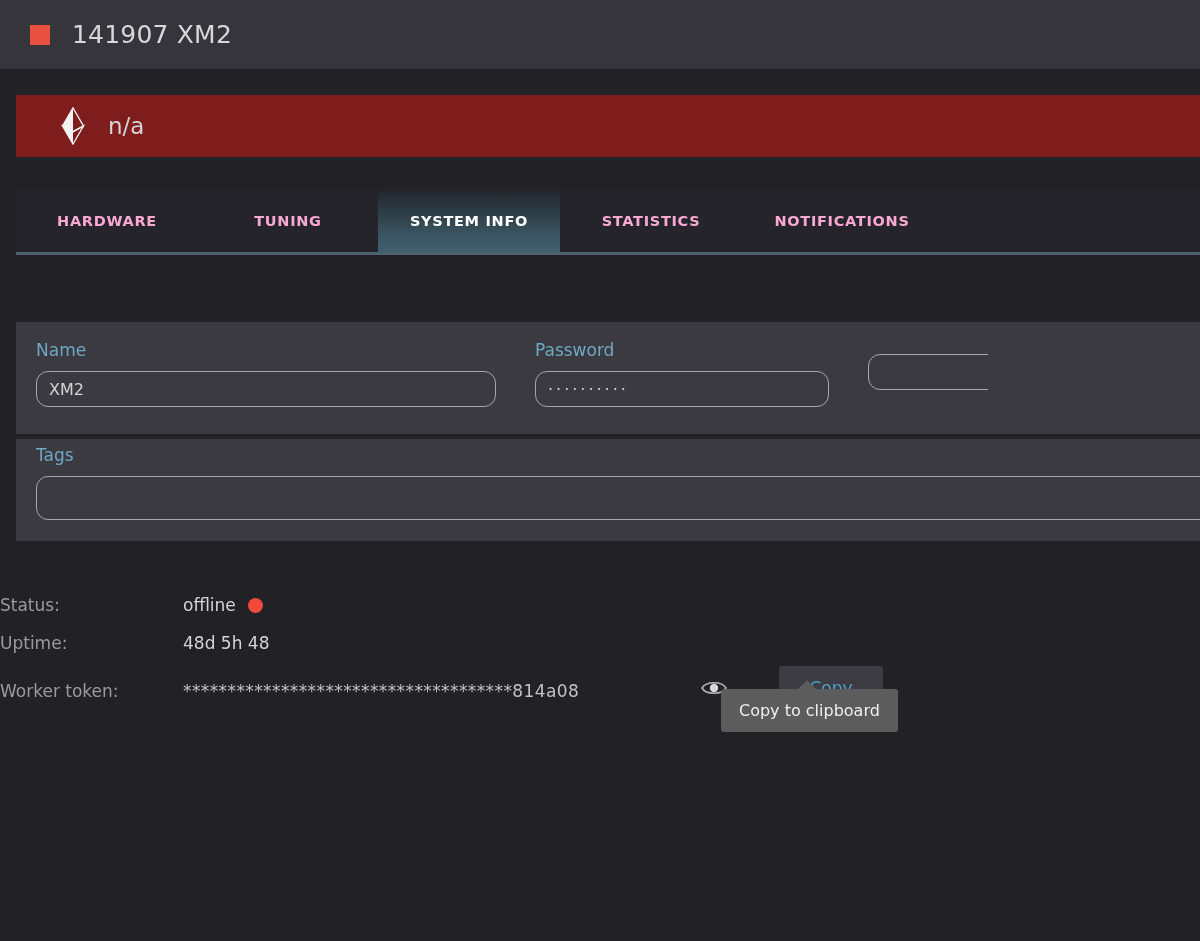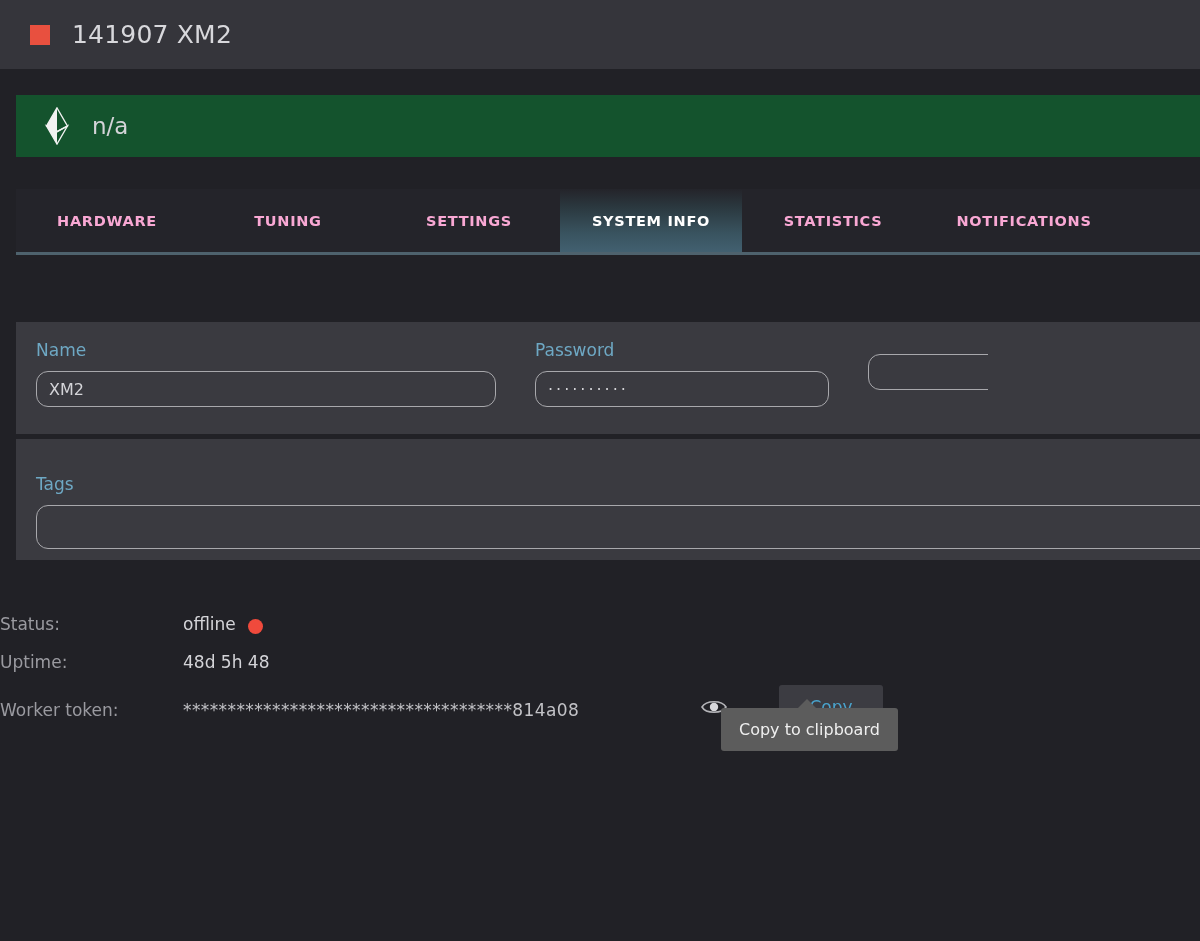--- a/index.html
+++ b/index.html
@@ -38,24 +38,24 @@
     font-weight: 400;
     letter-spacing: 0.2px;
   }
 
   
   .coinbar-wrap {
     padding: 26px 0 0 16px;
   }
   .coinbar {
     height: 62px;
-    background: #14532d;
-    display: flex;
-    align-items: center;
-    padding-left: 28px;
+    background: #7f1d1d;
+    display: flex;
+    align-items: center;
+    padding-left: 44px;
     gap: 22px;
   }
   .eth-icon { width: 26px; height: 38px; flex: 0 0 auto; display:block; }
   .coin-label {
     font-size: 23px;
     color: #d4d4d8;
   }
 
   
   .tabsbar {
@@ -109,22 +109,22 @@
     display: flex;
     align-items: flex-start;
     padding-top: 20px;
   }
   .panel-gap {
     margin-left: 16px;
     height: 5px;
     background: #212126;
   }
   .panel-row2 {
-    height: 121px;
-    padding-top: 37px;
+    height: 102px;
+    padding-top: 8px;
   }
 
   .field {
     display: flex;
     flex-direction: column;
   }
   .field-label {
     font-size: 17px;
     color: #6ea8c4;
     margin-bottom: 12px;
@@ -168,21 +168,21 @@
   .status-line.wt { margin-top: 10px; }
   .status-key {
     width: 183px;
     font-size: 17px;
     color: #9a9aa0;
   }
   .status-val {
     font-size: 17px;
     color: #d4d4d8;
     display: flex;
-    align-items: flex-end;
+    align-items: center;
     gap: 12px;
   }
   .status-dot {
     width: 15px; height: 15px;
     border-radius: 50%;
     background: #f04a3c;
     display: inline-block;
   }
   .token-text {
     font-size: 17px;
@@ -258,21 +258,20 @@
         <polygon points="13,26 2,20 13,39" fill="#f2f2f2"></polygon>
       </svg>
     </span>
     <span class="coin-label">n/a</span>
   </div>
 </div>
 
 <div class="tabsbar">
   <div class="tab t-hardware">HARDWARE</div>
   <div class="tab t-tuning">TUNING</div>
-  <div class="tab t-settings">SETTINGS</div>
   <div class="tab t-systeminfo active">SYSTEM INFO</div>
   <div class="tab t-statistics">STATISTICS</div>
   <div class="tab t-notifications">NOTIFICATIONS</div>
 </div>
 <div class="tab-underline"></div>
 
 <div class="panel panel-row1">
 
   <div class="field f-name">
     <span class="field-label">Name</span>

